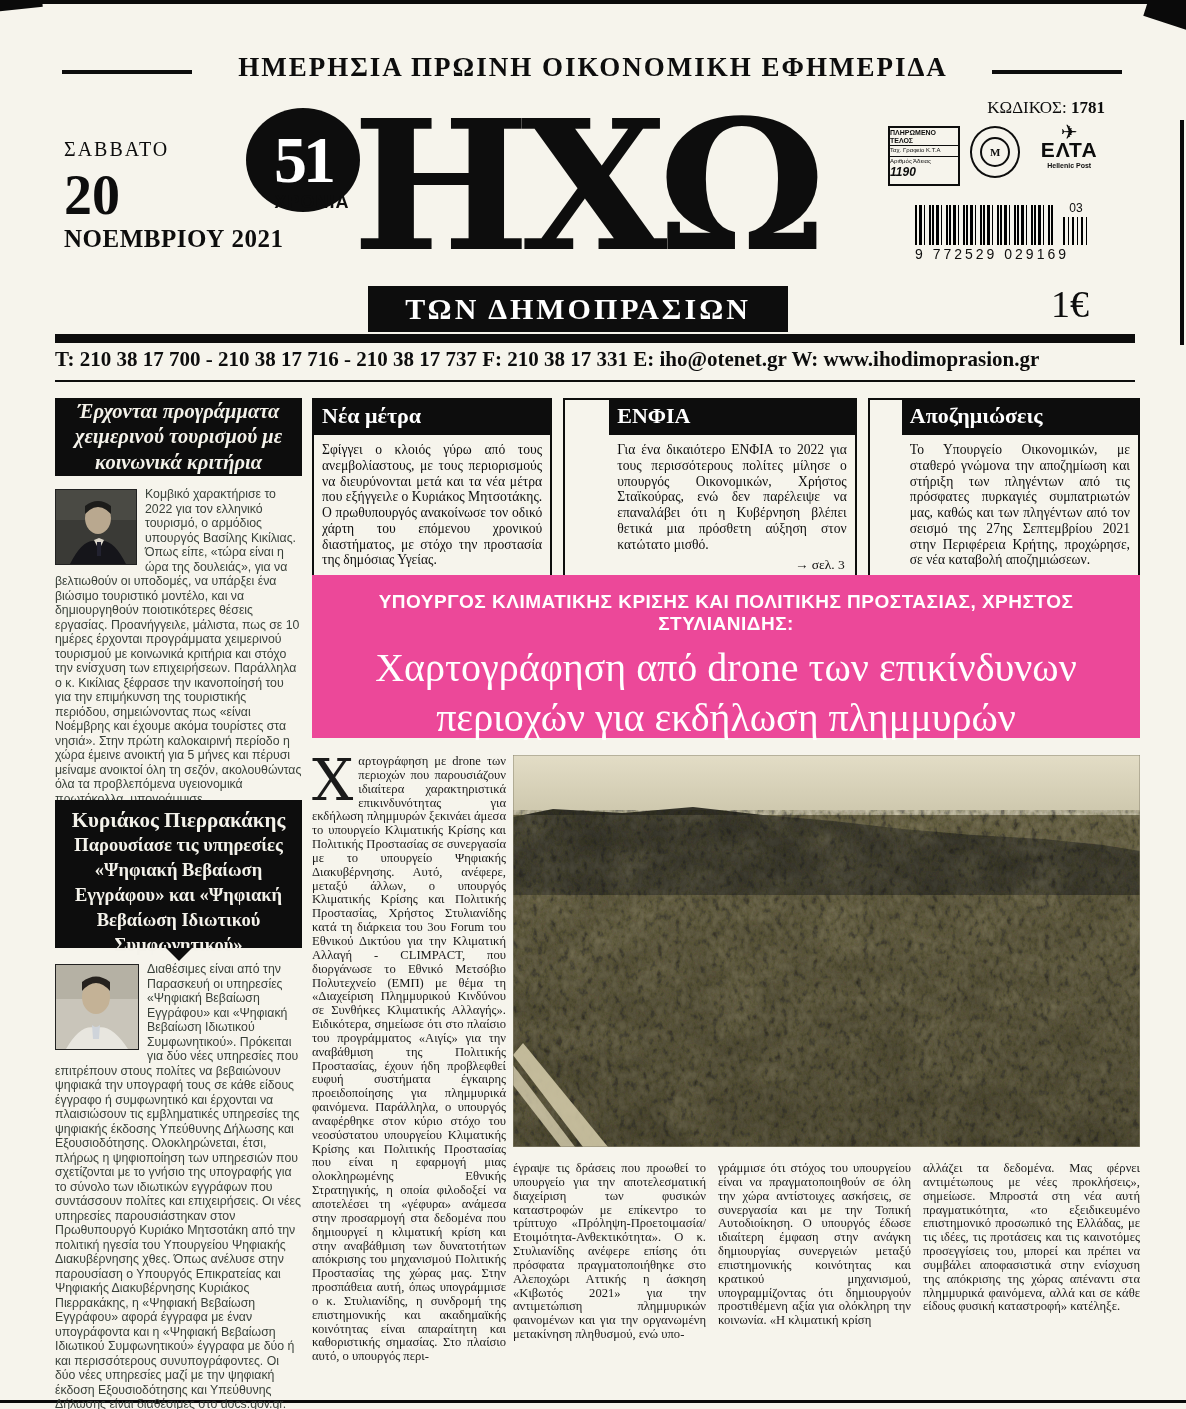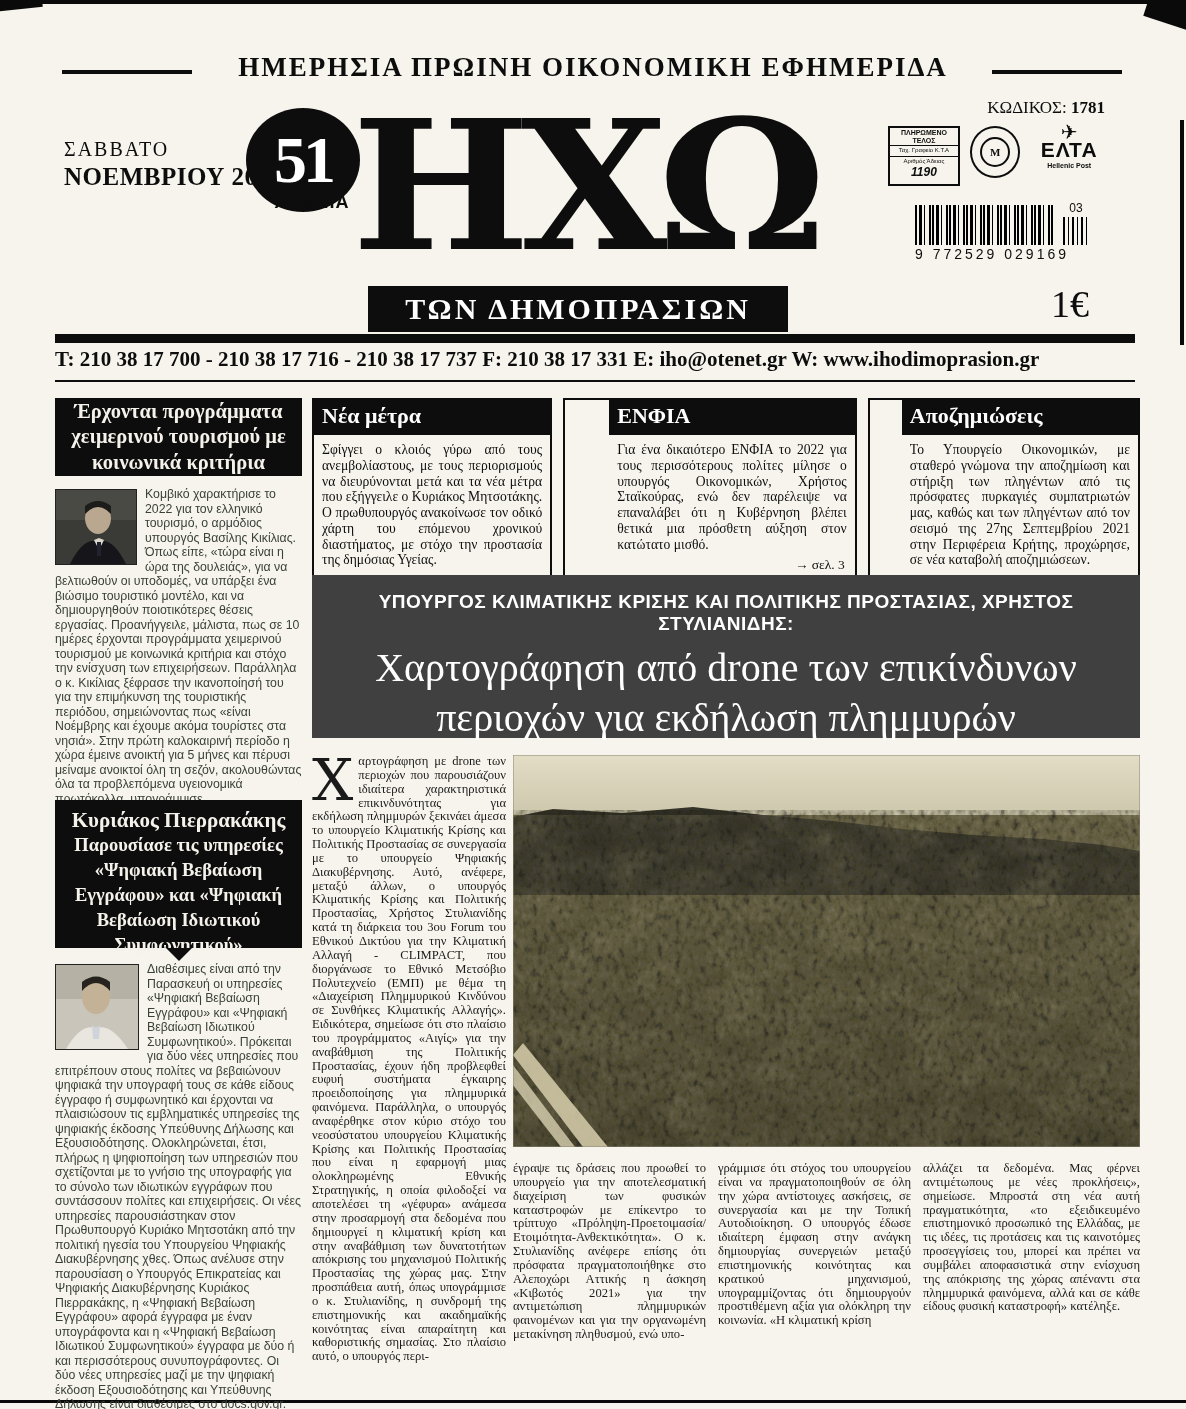--- a/index.html
+++ b/index.html
@@ -34,21 +34,21 @@
   .years-badge .n{color:#fff;font-size:66px;font-weight:bold;font-family:"Liberation Serif",serif;letter-spacing:-4px;}
   .years-label{position:absolute;left:252px;top:192px;width:120px;text-align:center;font-family:"Liberation Sans",sans-serif;
                font-weight:bold;font-size:18px;letter-spacing:1px;color:#0d0d0d;}
 
   .logo{position:absolute;left:352px;top:96px;width:460px;font-size:205px;font-weight:bold;color:#0d0d0d;
         font-family:"DejaVu Serif","Liberation Serif",serif;letter-spacing:-10px;transform:scale(0.92,0.88);transform-origin:left top;line-height:1;}
   .logo-sub{position:absolute;left:368px;top:286px;width:420px;height:46px;background:#0d0d0d;color:#fff;
             display:flex;align-items:center;justify-content:center;font-weight:bold;font-size:30px;letter-spacing:3px;}
 
   .stamps{position:absolute;left:888px;top:126px;width:220px;height:64px;display:flex;align-items:flex-start;gap:10px;color:#0d0d0d;}
-  .stamp-paid{width:70px;height:56px;border:2px solid #0d0d0d;font-family:"Liberation Sans",sans-serif;text-align:center;}
+  .stamp-paid{width:70px;height:56px;border:2px solid #0d0d0d;font-family:"Liberation Sans",sans-serif;}
   .stamp-paid .r1{font-size:7px;font-weight:bold;border-bottom:1px solid #0d0d0d;padding:1px 0;line-height:1.1;}
   .stamp-paid .r2{font-size:6px;border-bottom:1px solid #0d0d0d;padding:1px 0;line-height:1.2;}
   .stamp-paid .r3{font-size:6px;line-height:1.2;padding-top:1px;}
   .stamp-paid .r4{font-size:12px;font-style:italic;font-weight:bold;}
   .stamp-circle{width:48px;height:48px;border:2px solid #0d0d0d;border-radius:50%;display:flex;align-items:center;justify-content:center;}
   .stamp-circle .inner{width:26px;height:26px;border:2px solid #0d0d0d;border-radius:50%;display:flex;align-items:center;justify-content:center;font-size:11px;font-weight:bold;}
   .stamp-elta{text-align:center;font-family:"Liberation Sans",sans-serif;position:relative;width:80px;}
   .stamp-elta .wing{font-size:20px;line-height:0.6;}
   .stamp-elta .name{font-size:21px;font-weight:bold;letter-spacing:1px;}
   .stamp-elta .sub{font-size:7px;font-weight:bold;}
@@ -60,42 +60,42 @@
   .barcode-num{font-size:14px;letter-spacing:3px;margin-top:1px;}
   .price{position:absolute;left:1030px;top:282px;width:80px;font-size:38px;text-align:center;color:#0d0d0d;}
 
   .rule-thick{position:absolute;left:55px;top:334px;width:1080px;height:9px;background:#0d0d0d;}
   .contact{position:absolute;left:55px;top:347px;width:1080px;font-weight:bold;font-size:21px;color:#0d0d0d;}
   .rule-thin{position:absolute;left:55px;top:380px;width:1080px;height:2px;background:#0d0d0d;}
 
   
   .side-box{position:absolute;left:55px;width:247px;background:#0d0d0d;color:#f4f2ea;text-align:center;}
   .side-box1{top:398px;height:78px;display:flex;align-items:center;justify-content:center;}
-  .side-box1 .t{font-weight:bold;font-size:20.5px;line-height:1.25;padding:0 10px;}
+  .side-box1 .t{font-weight:bold;font-size:20.5px;line-height:1.25;padding:0 10px;font-style:italic;}
   .side-box2{top:800px;height:148px;padding-top:8px;box-sizing:border-box;}
   .side-box2 .name{font-weight:bold;font-size:21px;line-height:1.2;}
   .side-box2 .rest{font-weight:bold;font-size:18.5px;line-height:1.35;padding:0 6px;}
   .notch{position:absolute;left:50%;bottom:-13px;transform:translateX(-50%);width:0;height:0;
          border-left:13px solid transparent;border-right:13px solid transparent;border-top:13px solid #0d0d0d;}
   .side-art{position:absolute;left:55px;width:247px;font-family:"Liberation Sans","DejaVu Sans",sans-serif;
             font-size:12.3px;line-height:1.18;color:#39413a;text-align:left;}
   .side-art1{top:487px;height:305px;}
   .side-art2{top:962px;height:420px;}
   .portrait{float:left;margin:2px 8px 2px 0;border:1px solid #222;}
 
   
   .teasers{position:absolute;left:312px;top:398px;width:828px;display:flex;gap:11px;}
   .teaser{border:2px solid #0d0d0d;background:#f6f4ec;box-sizing:border-box;}
   .teaser.w1{width:258px;} .teaser.w2{width:312px;padding-left:44px;} .teaser.w3{width:290px;padding-left:32px;}
   .teaser-h{background:#0d0d0d;color:#fff;font-weight:bold;font-size:22px;padding:3px 8px 6px 8px;}
   .teaser-b{padding:7px 8px 5px 8px;font-size:13.6px;line-height:1.16;text-align:justify;color:#0d0d0d;}
   .teaser-p{padding:0 10px 6px 8px;text-align:right;font-size:13.5px;color:#0d0d0d;}
 
   
-  .headline-box{position:absolute;left:312px;top:575px;width:828px;height:163px;background:#404040;color:#fff;text-align:center;box-sizing:border-box;padding-top:16px;}
+  .headline-box{position:absolute;left:312px;top:575px;width:828px;height:163px;background:#ec4899;color:#fff;text-align:center;box-sizing:border-box;padding-top:16px;}
   .kicker{font-family:"Liberation Sans","DejaVu Sans",sans-serif;font-weight:bold;font-size:19px;letter-spacing:0.5px;}
   .headline{font-size:40px;line-height:1.24;margin-top:8px;font-weight:500;}
 
   
   .mcol{position:absolute;font-size:12.6px;line-height:1.1;text-align:justify;color:#1a1a1a;}
   .mcol1{left:312px;top:755px;width:194px;height:592px;}
   .mcol2{left:513px;top:1162px;width:193px;}
   .mcol3{left:718px;top:1162px;width:193px;}
   .mcol4{left:923px;top:1162px;width:217px;}
   .dropcap{float:left;font-size:58px;line-height:0.78;font-weight:500;margin:3px 5px 0 0;font-family:"DejaVu Serif",serif;}
@@ -119,20 +119,21 @@
   <span class="rule-seg left"></span>
   <span class="rule-seg right"></span>
 
   <div class="kodikos">
     <span>ΚΩΔΙΚΟΣ:</span>
     <b>1781</b>
   </div>
 
   <div class="date-block">
     <div class="date-day">ΣΑΒΒΑΤΟ</div>
+    <div class="date-num">20</div>
     <div class="date-rest">ΝΟΕΜΒΡΙΟΥ 2021</div>
   </div>
 
   <div class="years-badge">
     <span class="n">51</span>
   </div>
   <div class="years-label">ΧΡΟΝΙΑ</div>
   <div class="logo">ΗΧΩ</div>
   <div class="logo-sub">ΤΩΝ ΔΗΜΟΠΡΑΣΙΩΝ</div>
 

